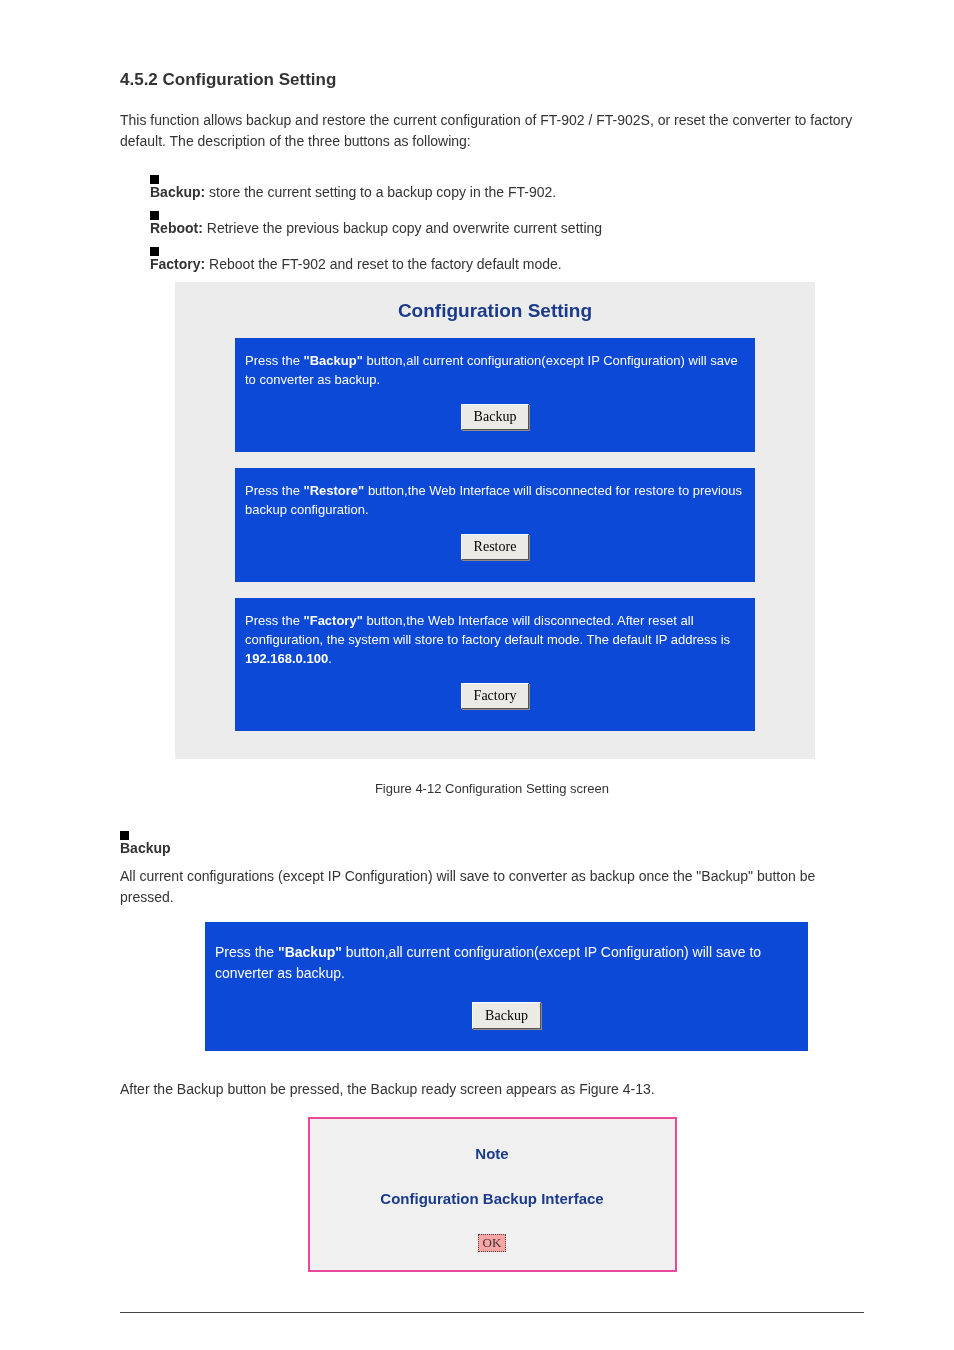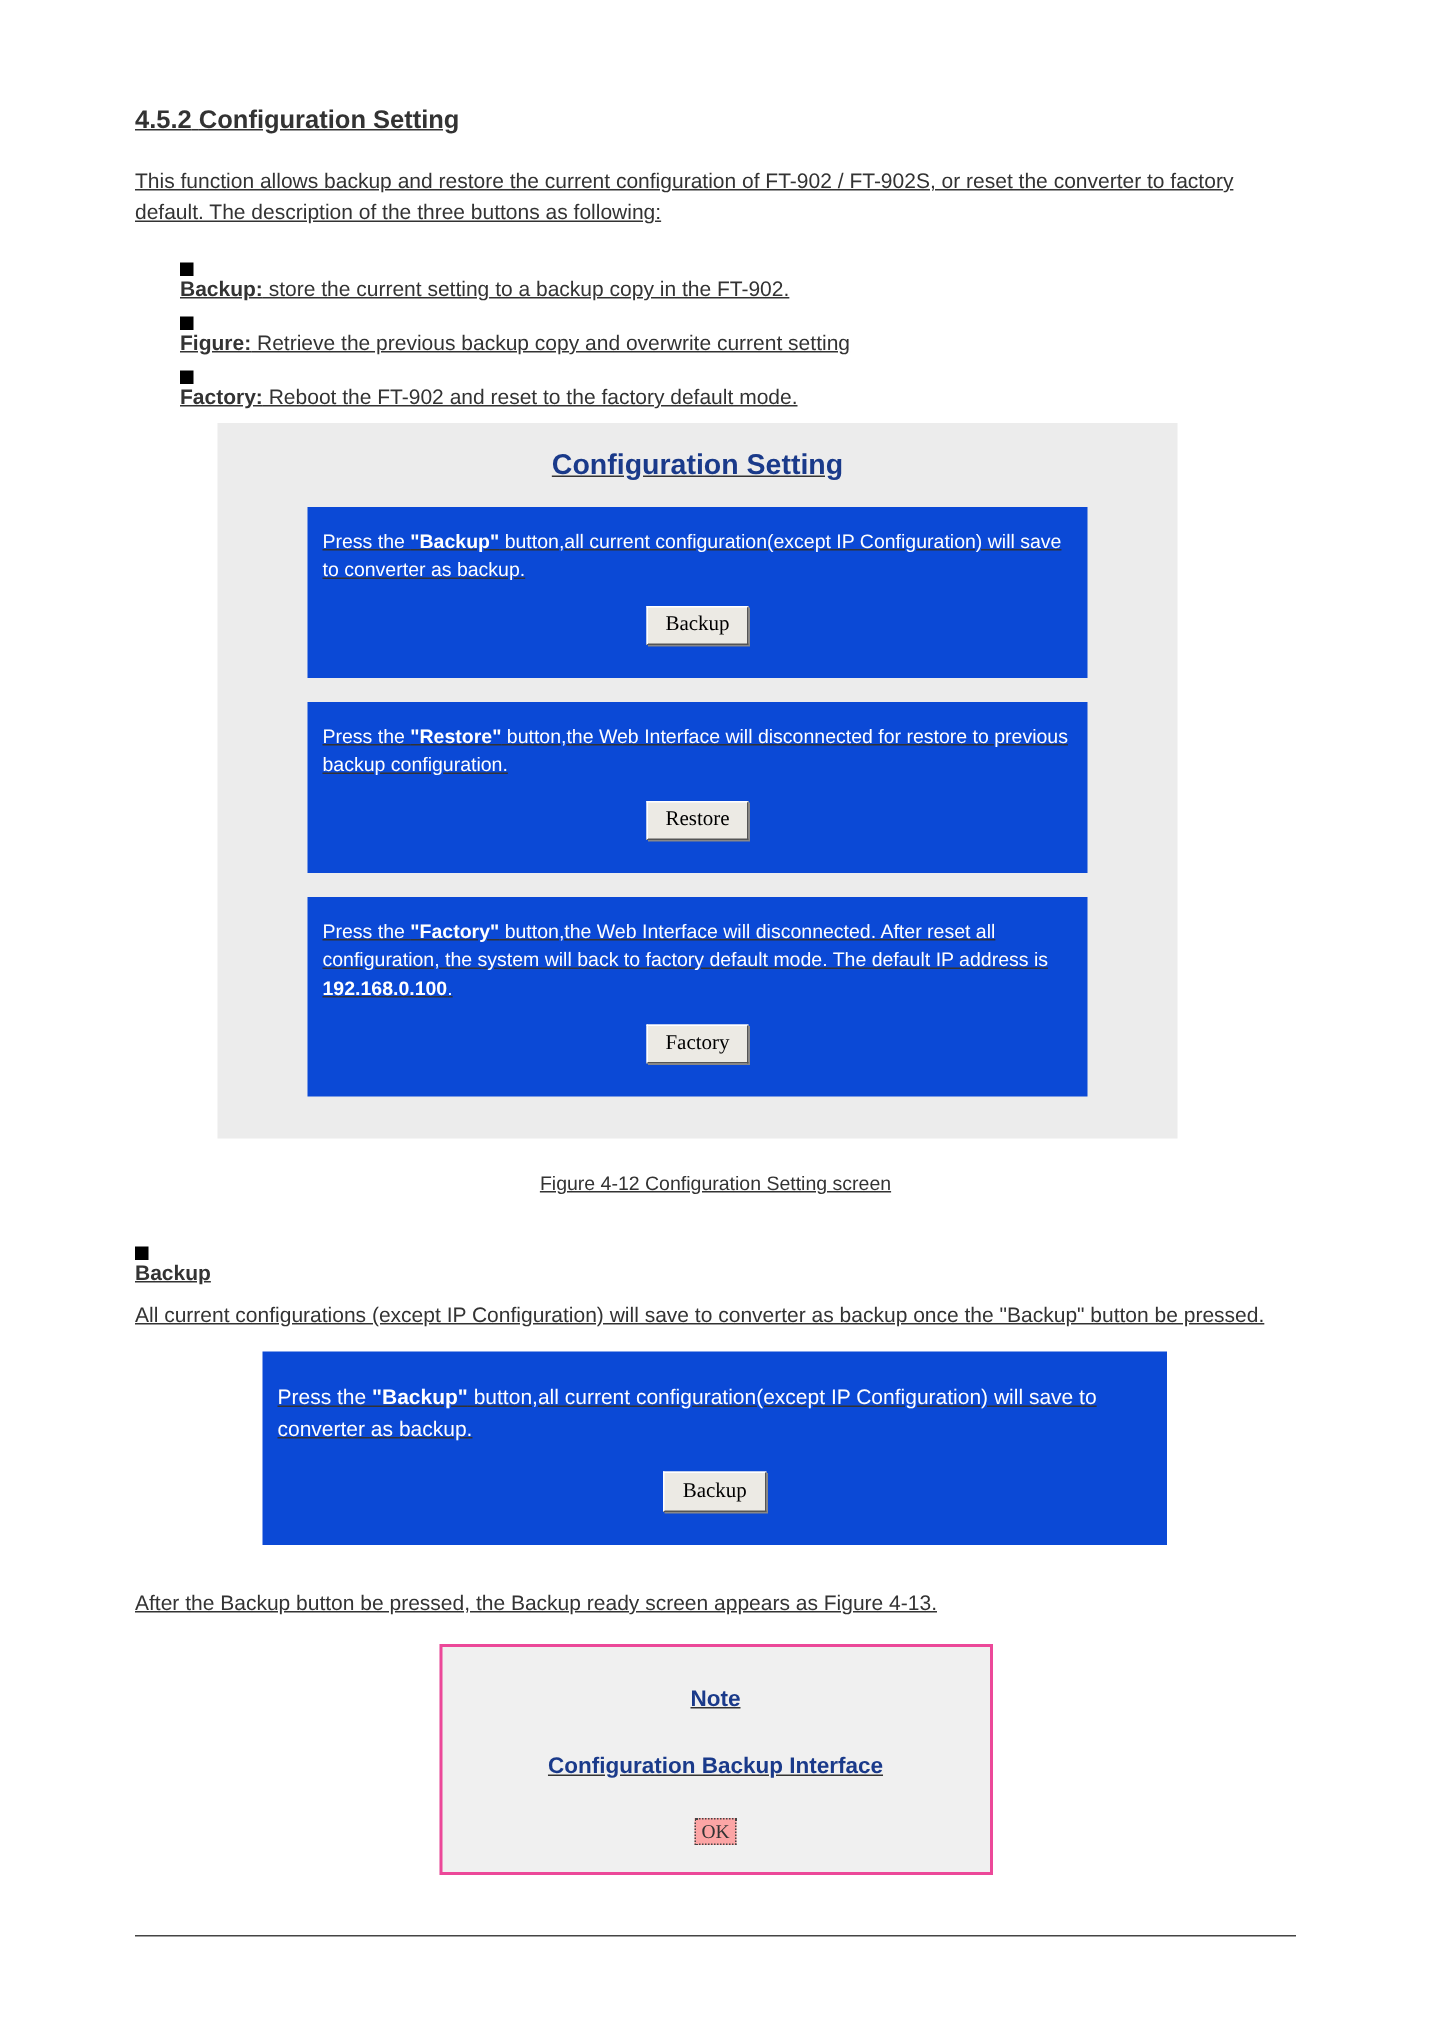--- a/index.html
+++ b/index.html
@@ -4,22 +4,21 @@
 <style>
   body {
     margin: 0;
     padding: 0;
     background: #ffffff;
     font-family: Verdana, Arial, sans-serif;
     color: #333;
     width: 954px;
   }
   .page {
-    padding: 60px 90px 30px 90px;
-    text-decoration: underline;
+    padding: 60px 90px 30px 120px;
   }
   .section-title {
     font-size: 17px;
     font-weight: bold;
     margin: 10px 0 20px 0;
   }
   .intro {
     font-size: 14px;
     margin: 10px 0 18px 0;
     line-height: 1.5;
@@ -160,21 +159,21 @@
 
   <div class="intro">This function allows backup and restore the current configuration of FT-902 / FT-902S, or reset the converter to factory default. The description of the three buttons as following:</div>
 
   <div class="bullets">
     <div class="bullet-row">
       <div class="square"></div>
       <div><b>Backup:</b><span> store the current setting to a backup copy in the FT-902.</span></div>
     </div>
     <div class="bullet-row">
       <div class="square"></div>
-      <div><b>Figure:</b><span> Retrieve the previous backup copy and overwrite current setting</span></div>
+      <div><b>Reboot:</b><span> Retrieve the previous backup copy and overwrite current setting</span></div>
     </div>
     <div class="bullet-row">
       <div class="square"></div>
       <div><b>Factory:</b><span> Reboot the FT-902 and reset to the factory default mode.</span></div>
     </div>
   </div>
 
   <div class="panel-outer">
     <div class="panel-title">Configuration Setting</div>
 
@@ -186,21 +185,21 @@
     </div>
 
     <div class="blue-block">
       <span>Press the </span><b>"Restore"</b><span> button,the Web Interface will disconnected for restore to previous backup configuration.</span>
       <div class="btn-row">
         <span class="win-btn">Restore</span>
       </div>
     </div>
 
     <div class="blue-block">
-      <span>Press the </span><b>"Factory"</b><span> button,the Web Interface will disconnected. After reset all configuration, the system will back to factory default mode. The default IP address is </span><b>192.168.0.100</b><span>.</span>
+      <span>Press the </span><b>"Factory"</b><span> button,the Web Interface will disconnected. After reset all configuration, the system will store to factory default mode. The default IP address is </span><b>192.168.0.100</b><span>.</span>
       <div class="btn-row">
         <span class="win-btn">Factory</span>
       </div>
     </div>
   </div>
 
   <div class="caption">Figure 4-12 Configuration Setting screen</div>
 
   <div class="bullets" style="margin-left:0;">
     <div class="bullet-row">

